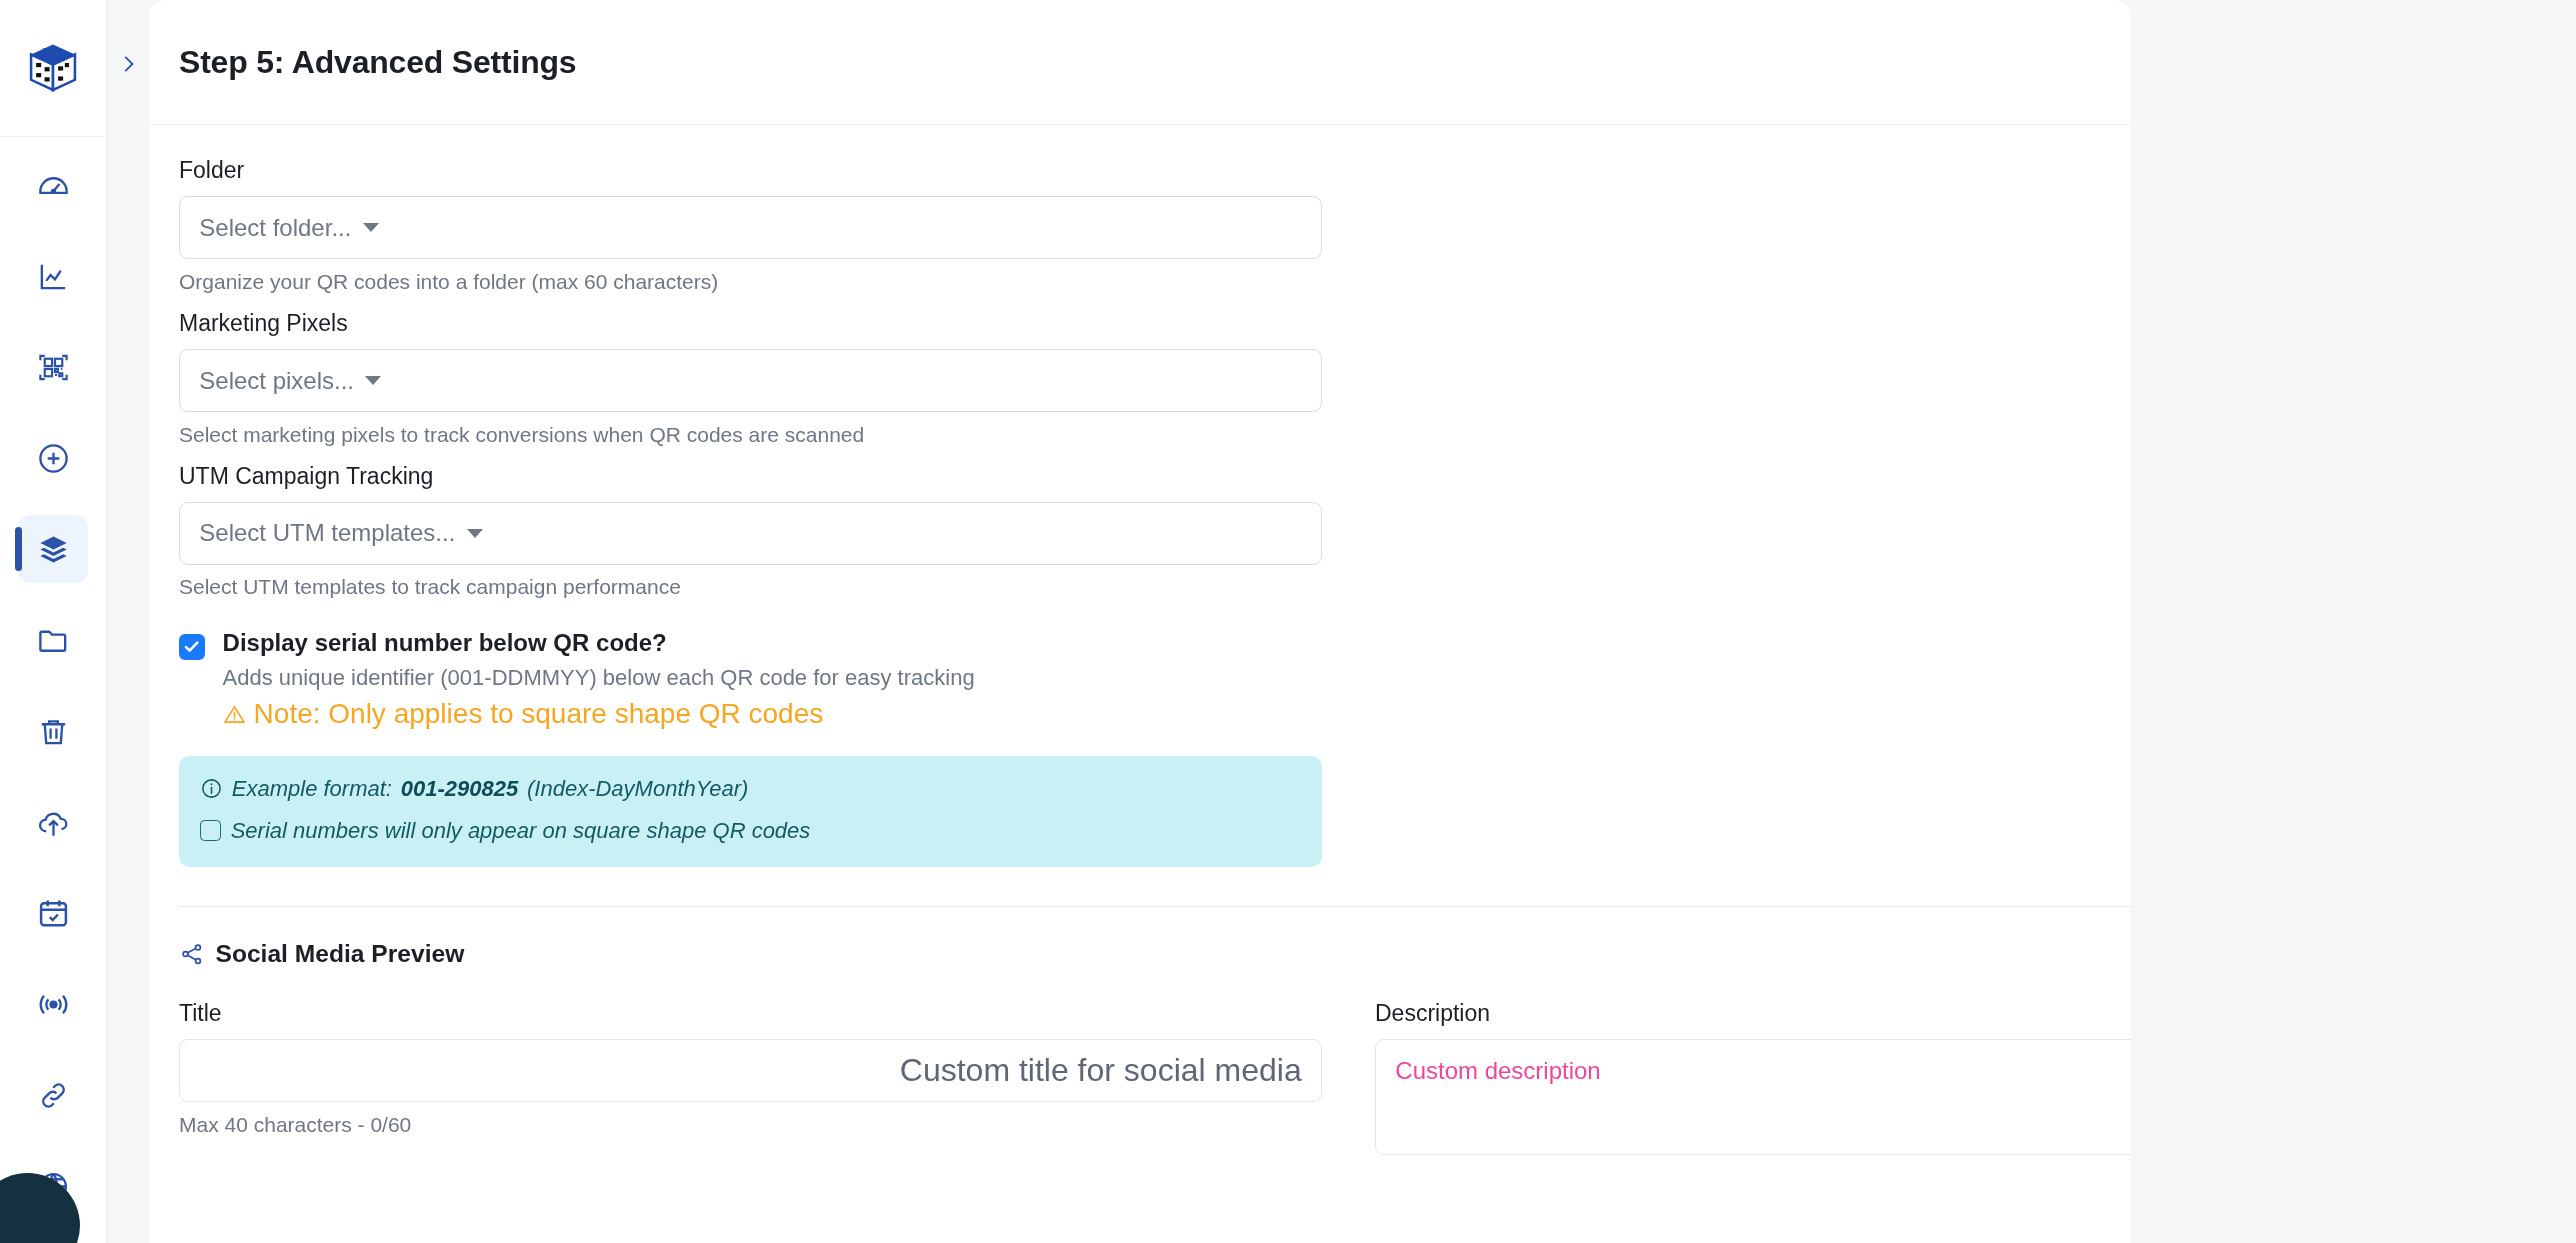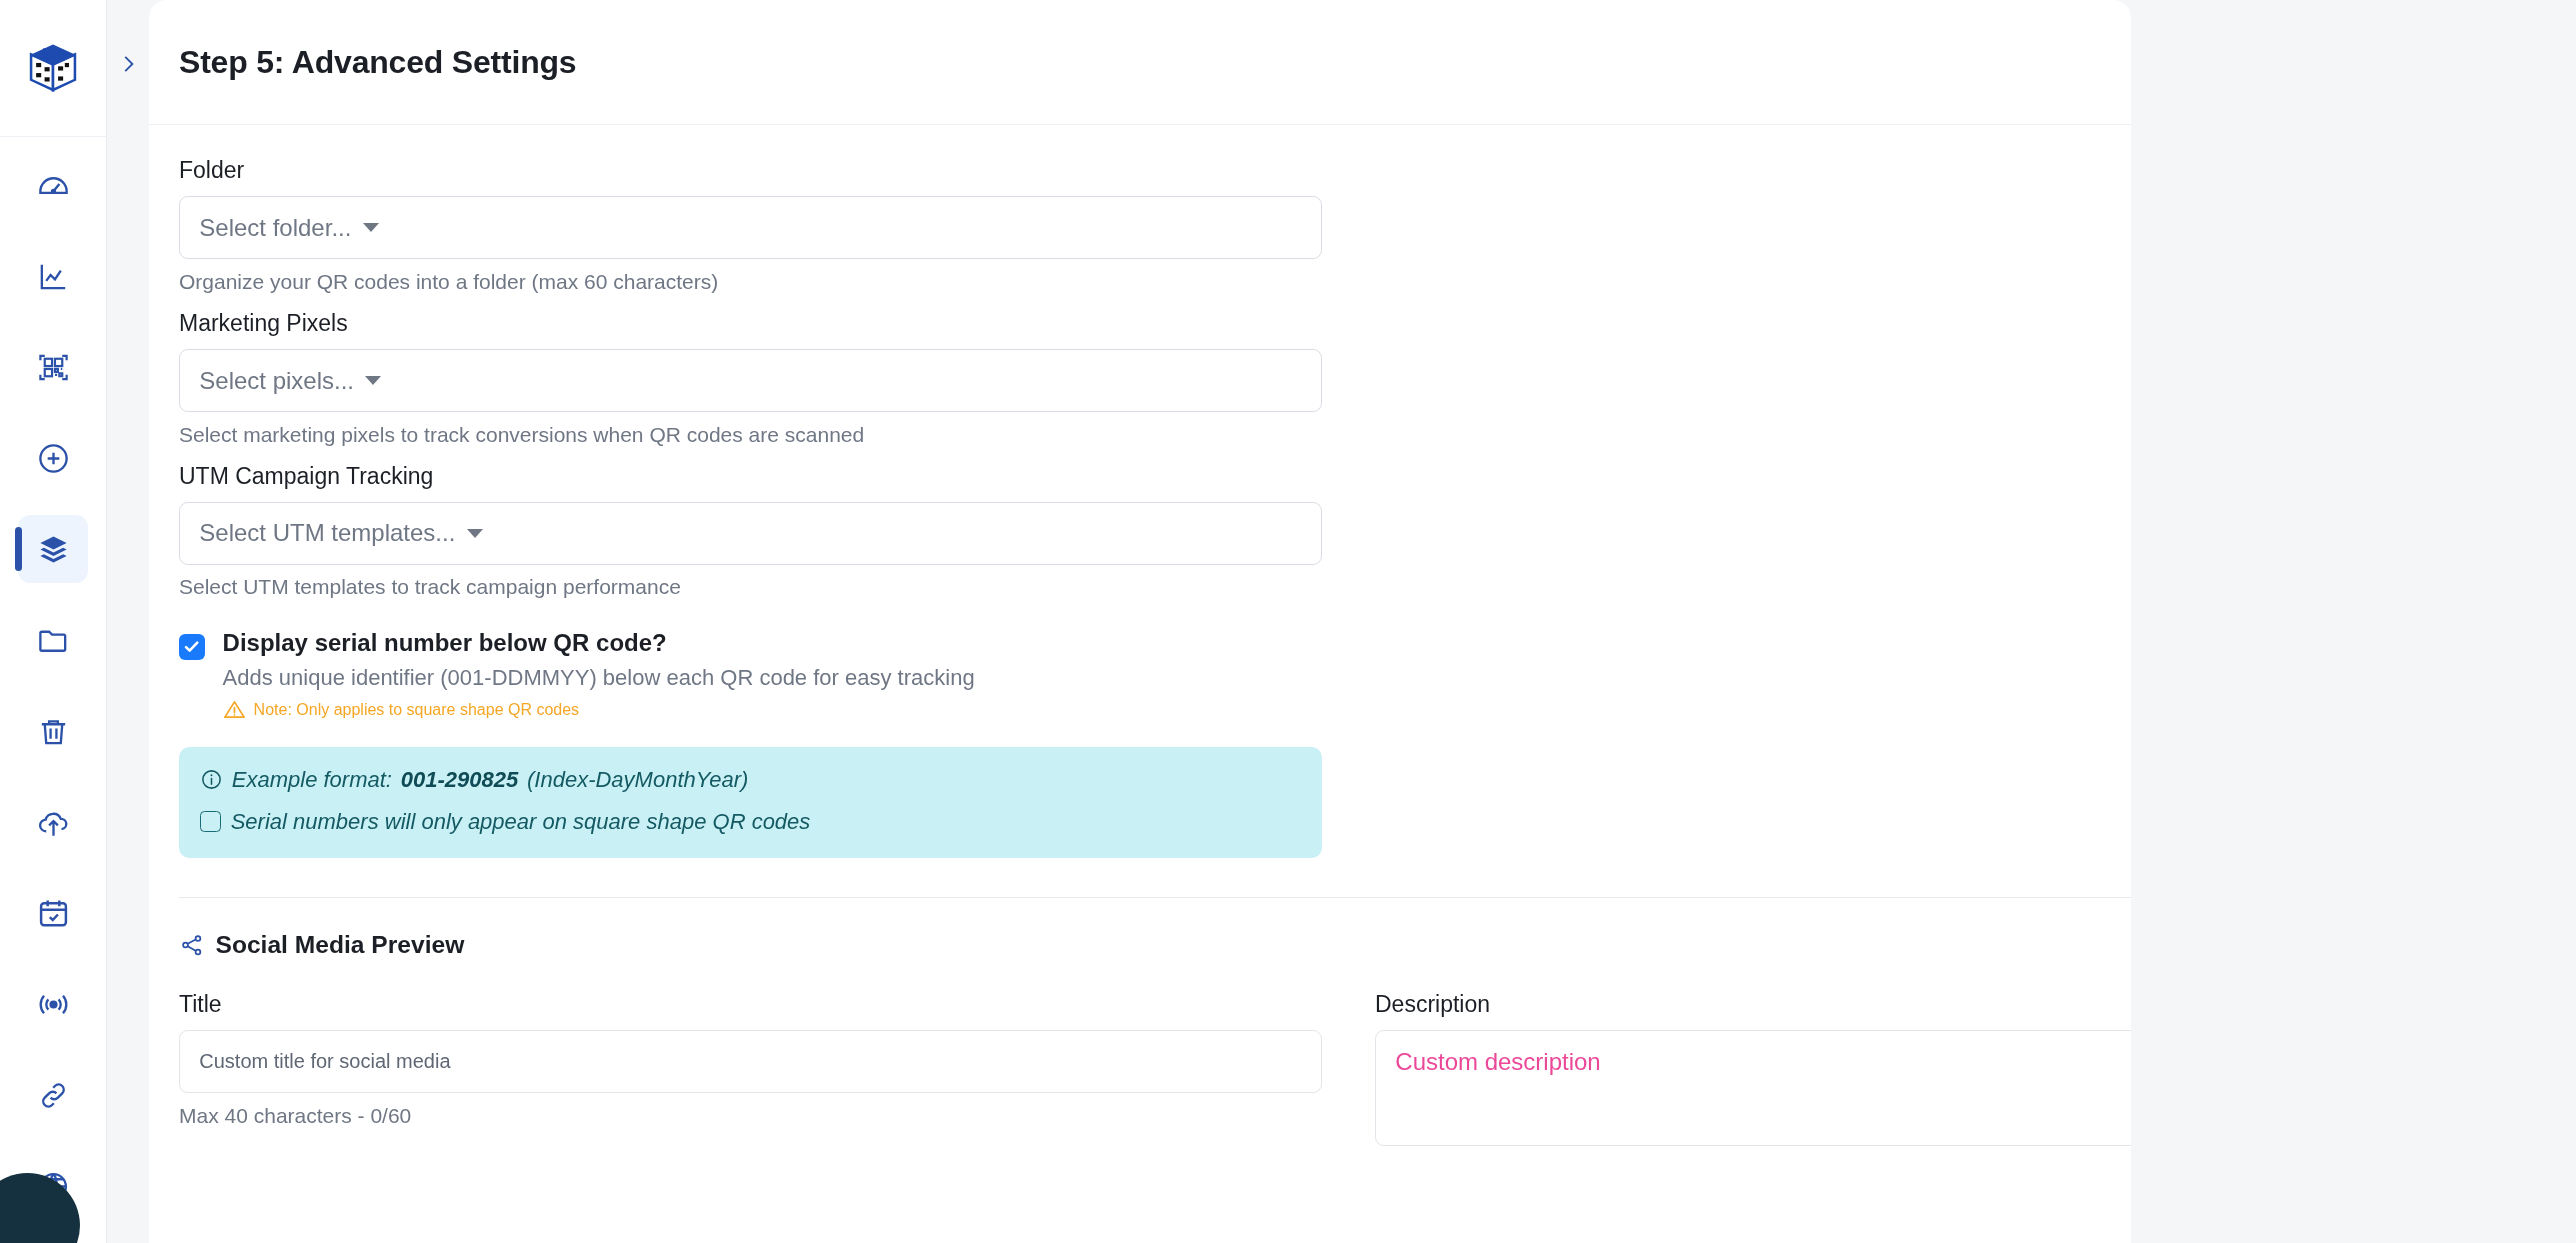--- a/index.html
+++ b/index.html
@@ -106,21 +106,21 @@
     width: 26px; height: 26px; border-radius: 6.1px;
     background: #1a7afc; flex: 0 0 26px; margin-top: 4.4px;
     display: flex; align-items: center; justify-content: center;
     cursor: pointer;
   }
   .cb svg { width: 19.3px; height: 19.3px; }
   .check-texts { margin-left: 17.6px; }
   .check-title { font-size: 24px; font-weight: 700; color: #1c2026; }
   .check-sub { font-size: 22px; color: #6f7785; margin-top: 8px; }
   .check-note {
-    font-size: 16px; color: #f5a623; margin-top: 7px;
+    font-size: 28px; color: #f5a623; margin-top: 7px;
     display: flex; align-items: center; gap: 8px;
   }
   .check-note svg { width: 23px; height: 23px; flex: 0 0 23px; }
 
   
   .info-box {
     margin-top: 26px; width: 1143px; min-height: 97px;
     background: #c9f0f5; border-radius: 10.5px;
     padding: 19.3px 21px 23px 21px;
     font-style: italic;
@@ -152,22 +152,23 @@
   }
   .social-head svg { width: 26px; height: 26px; }
   .social-title { font-size: 24.6px; font-weight: 700; color: #1c2026; }
 
   .two-col { display: flex; gap: 53px; }
   .col { display: flex; flex-direction: column; }
   .text-input {
     width: 1143px; height: 63px;
     border: 0.9px solid #e2e5ea; border-radius: 8.8px;
     background: #fff; display: flex; align-items: center;
-    padding: 0 19.3px; font-size: 20px; color: #5f6775;
+    padding: 0 19.3px; font-size: 32px; color: #5f6775;
     cursor: text;
+    justify-content: flex-end;
   }
   .textarea-box {
     width: 1201px; height: 116px;
     border: 0.9px solid #e2e5ea; border-radius: 8.8px;
     background: #fff; padding: 17.6px 19.3px;
     font-size: 24px; color: #ec4899;
     position: relative; cursor: text;
   }
   .counter { font-size: 21px; color: #6f7785; margin-top: 11.4px; }
 

